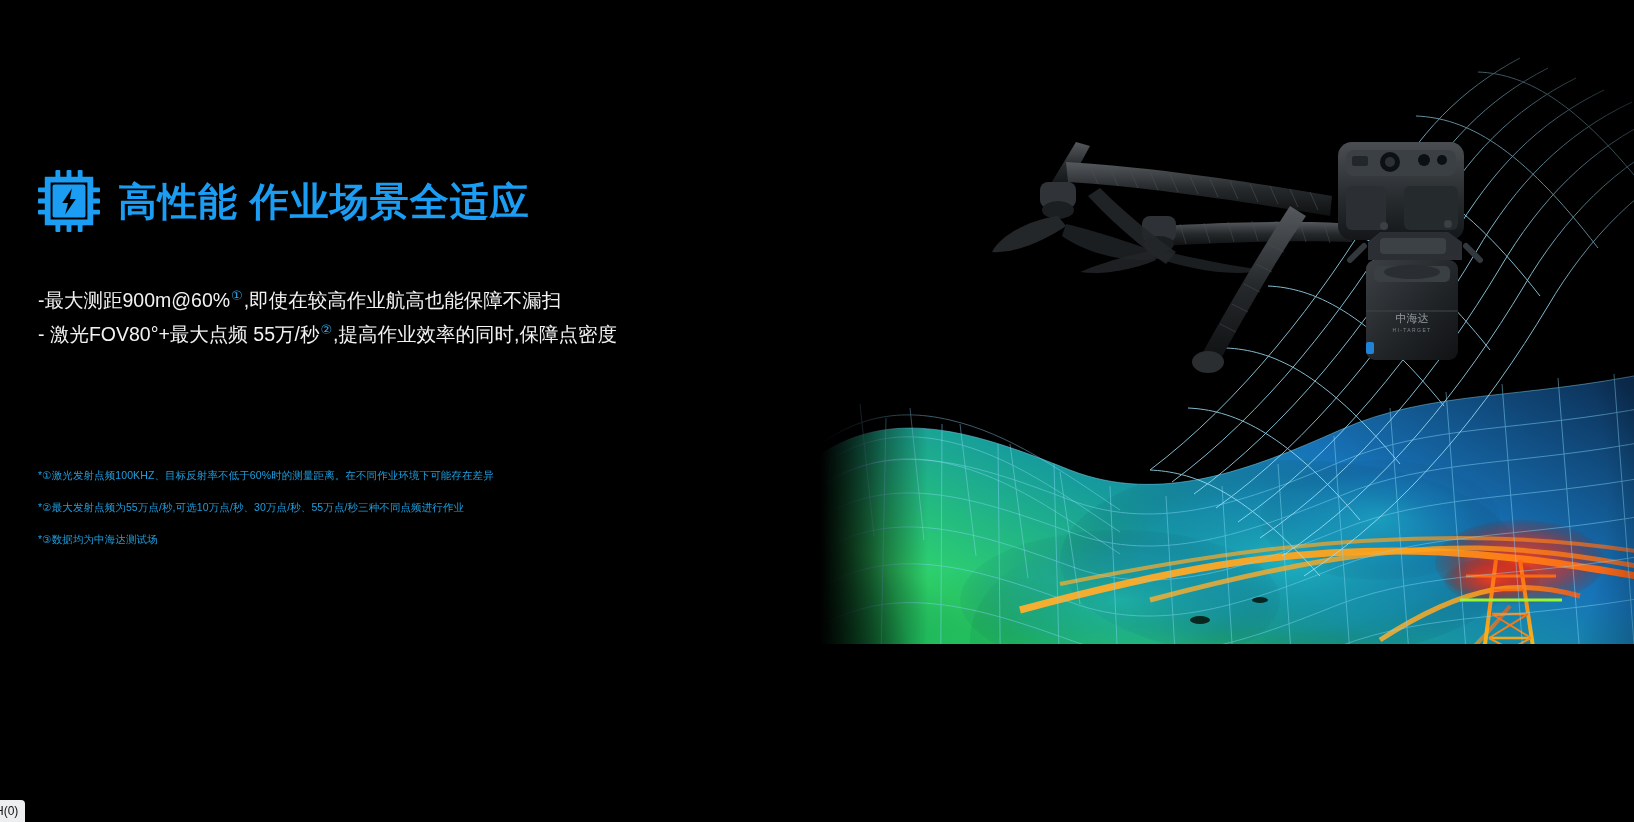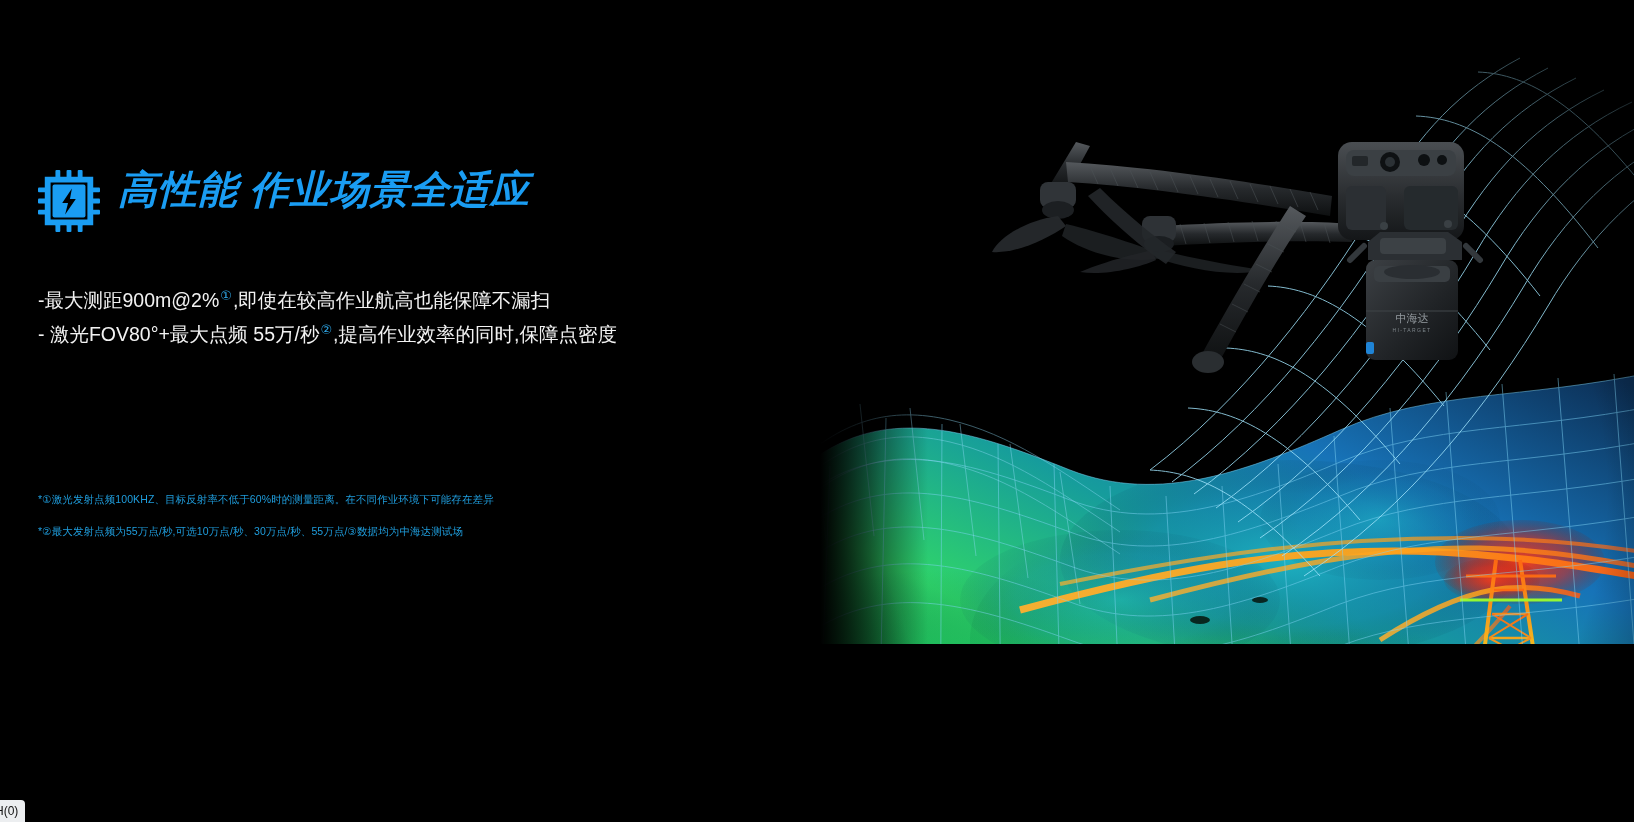--- a/index.html
+++ b/index.html
@@ -43,22 +43,22 @@
     width: 820px;
     height: 822px;
   }
 
   
   .headline-row {
     position: absolute;
     left: 38px;
     top: 170px;
     display: flex;
+    align-items: center;
     gap: 18px;
-    font-style: italic;
   }
   .chip-icon {
     width: 62px;
     height: 62px;
     flex: none;
     display: block;
   }
   .headline-text {
     color: #1a9df3;
     font-size: 39px;
@@ -87,21 +87,21 @@
     font-size: 13px;
     vertical-align: super;
     line-height: 0;
     padding: 0 1px;
   }
 
   
   .footnotes {
     position: absolute;
     left: 38px;
-    top: 483px;
+    top: 459px;
     width: 740px;
     text-decoration: underline;
   }
   .footnote {
     color: #1f9ede;
     font-size: 10.5px;
     line-height: 32px;
     white-space: nowrap;
     letter-spacing: .1px;
   }
@@ -436,29 +436,30 @@
           <rect x="15" y="15" width="34" height="34" rx="2"></rect>
         </g>
 
         <path d="M35 19 L25 34 h6 l-3 12 11 -16 h-6 z" fill="#000000"></path>
       </svg>
       <div class="headline-text">高性能 作业场景全适应</div>
     </div>
 
     <div class="bullets">
       <div class="bullet">
-        <span>-最大测距900m@2%</span><span class="sup">①</span><span>,即使在较高作业航高也能保障不漏扫</span>
+        <span>-最大测距900m@60%</span><span class="sup">①</span><span>,即使在较高作业航高也能保障不漏扫</span>
       </div>
       <div class="bullet">
         <span>- 激光FOV80°+最大点频 55万/秒</span><span class="sup">②</span><span>,提高作业效率的同时,保障点密度</span>
       </div>
     </div>
 
     <div class="footnotes">
       <div class="footnote">*①激光发射点频100KHZ、目标反射率不低于60%时的测量距离。在不同作业环境下可能存在差异</div>
-      <div class="footnote">*②最大发射点频为55万点/秒,可选10万点/秒、30万点/秒、55万点/③数据均为中海达测试场</div>
+      <div class="footnote">*②最大发射点频为55万点/秒,可选10万点/秒、30万点/秒、55万点/秒三种不同点频进行作业</div>
+      <div class="footnote">*③数据均为中海达测试场</div>
     </div>
 
   </div>
 
   <div id="corner-chip">H(0)</div>
 
 </div>
 
 </body></html>

